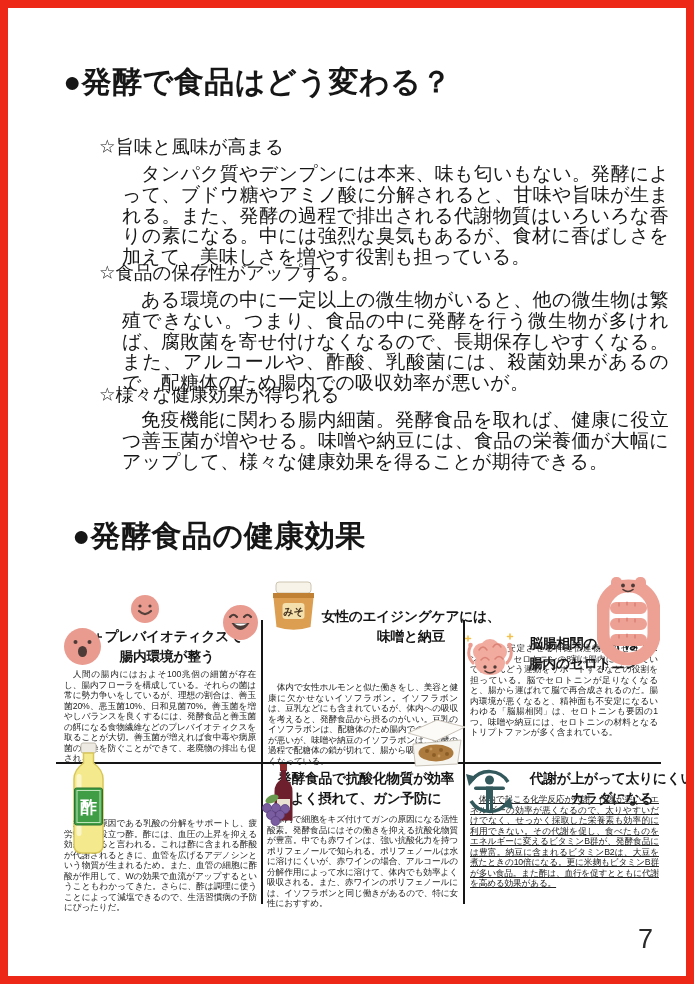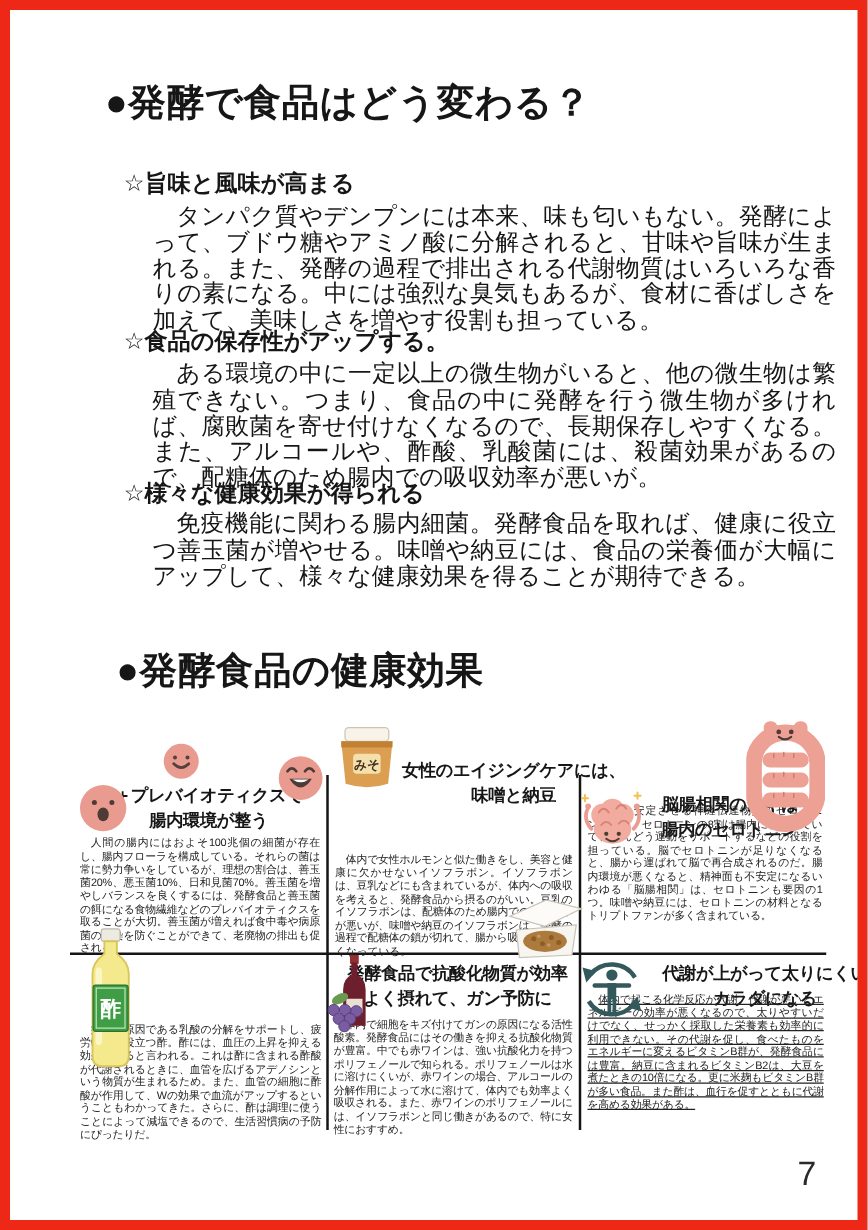--- a/index.html
+++ b/index.html
@@ -6,24 +6,24 @@
   .page{
     position:relative;
     width:694px;height:984px;
     background:#fff;
     border:8px solid #ee2817;
     box-sizing:border-box;
     font-family:"Liberation Sans","DejaVu Sans",sans-serif;
     color:#161616;
     overflow:hidden;
   }
-  .main-title{position:absolute;font-size:30px;font-weight:600;letter-spacing:0.5px;white-space:nowrap;margin-left:21px;}
+  .main-title{position:absolute;font-size:30px;font-weight:600;letter-spacing:0.5px;white-space:nowrap;}
   #title1{left:55px;top:54px;}
   #title2{left:64px;top:508px;}
-  .star-heading{position:absolute;left:91px;font-size:18.5px;font-weight:700;white-space:nowrap;text-align:right;}
+  .star-heading{position:absolute;left:91px;font-size:18.5px;font-weight:400;white-space:nowrap;text-align:right;}
   #sh1{top:126px;} #sh2{top:252px;} #sh3{top:374px;}
   .intro-para{position:absolute;left:114px;width:547px;font-size:19px;line-height:20.8px;
     text-align:justify;text-indent:1em;letter-spacing:0.2px;}
   #p1{top:156px;} #p2{top:282px;} #p3{top:402px;}
 
   .vline{position:absolute;width:2px;background:#151515;}
   #vline1{left:253px;top:612px;height:284px;}
   #vline2{left:455px;top:612px;height:284px;}
   #hline{position:absolute;left:48px;top:754px;width:605px;height:2px;background:#151515;}
 

